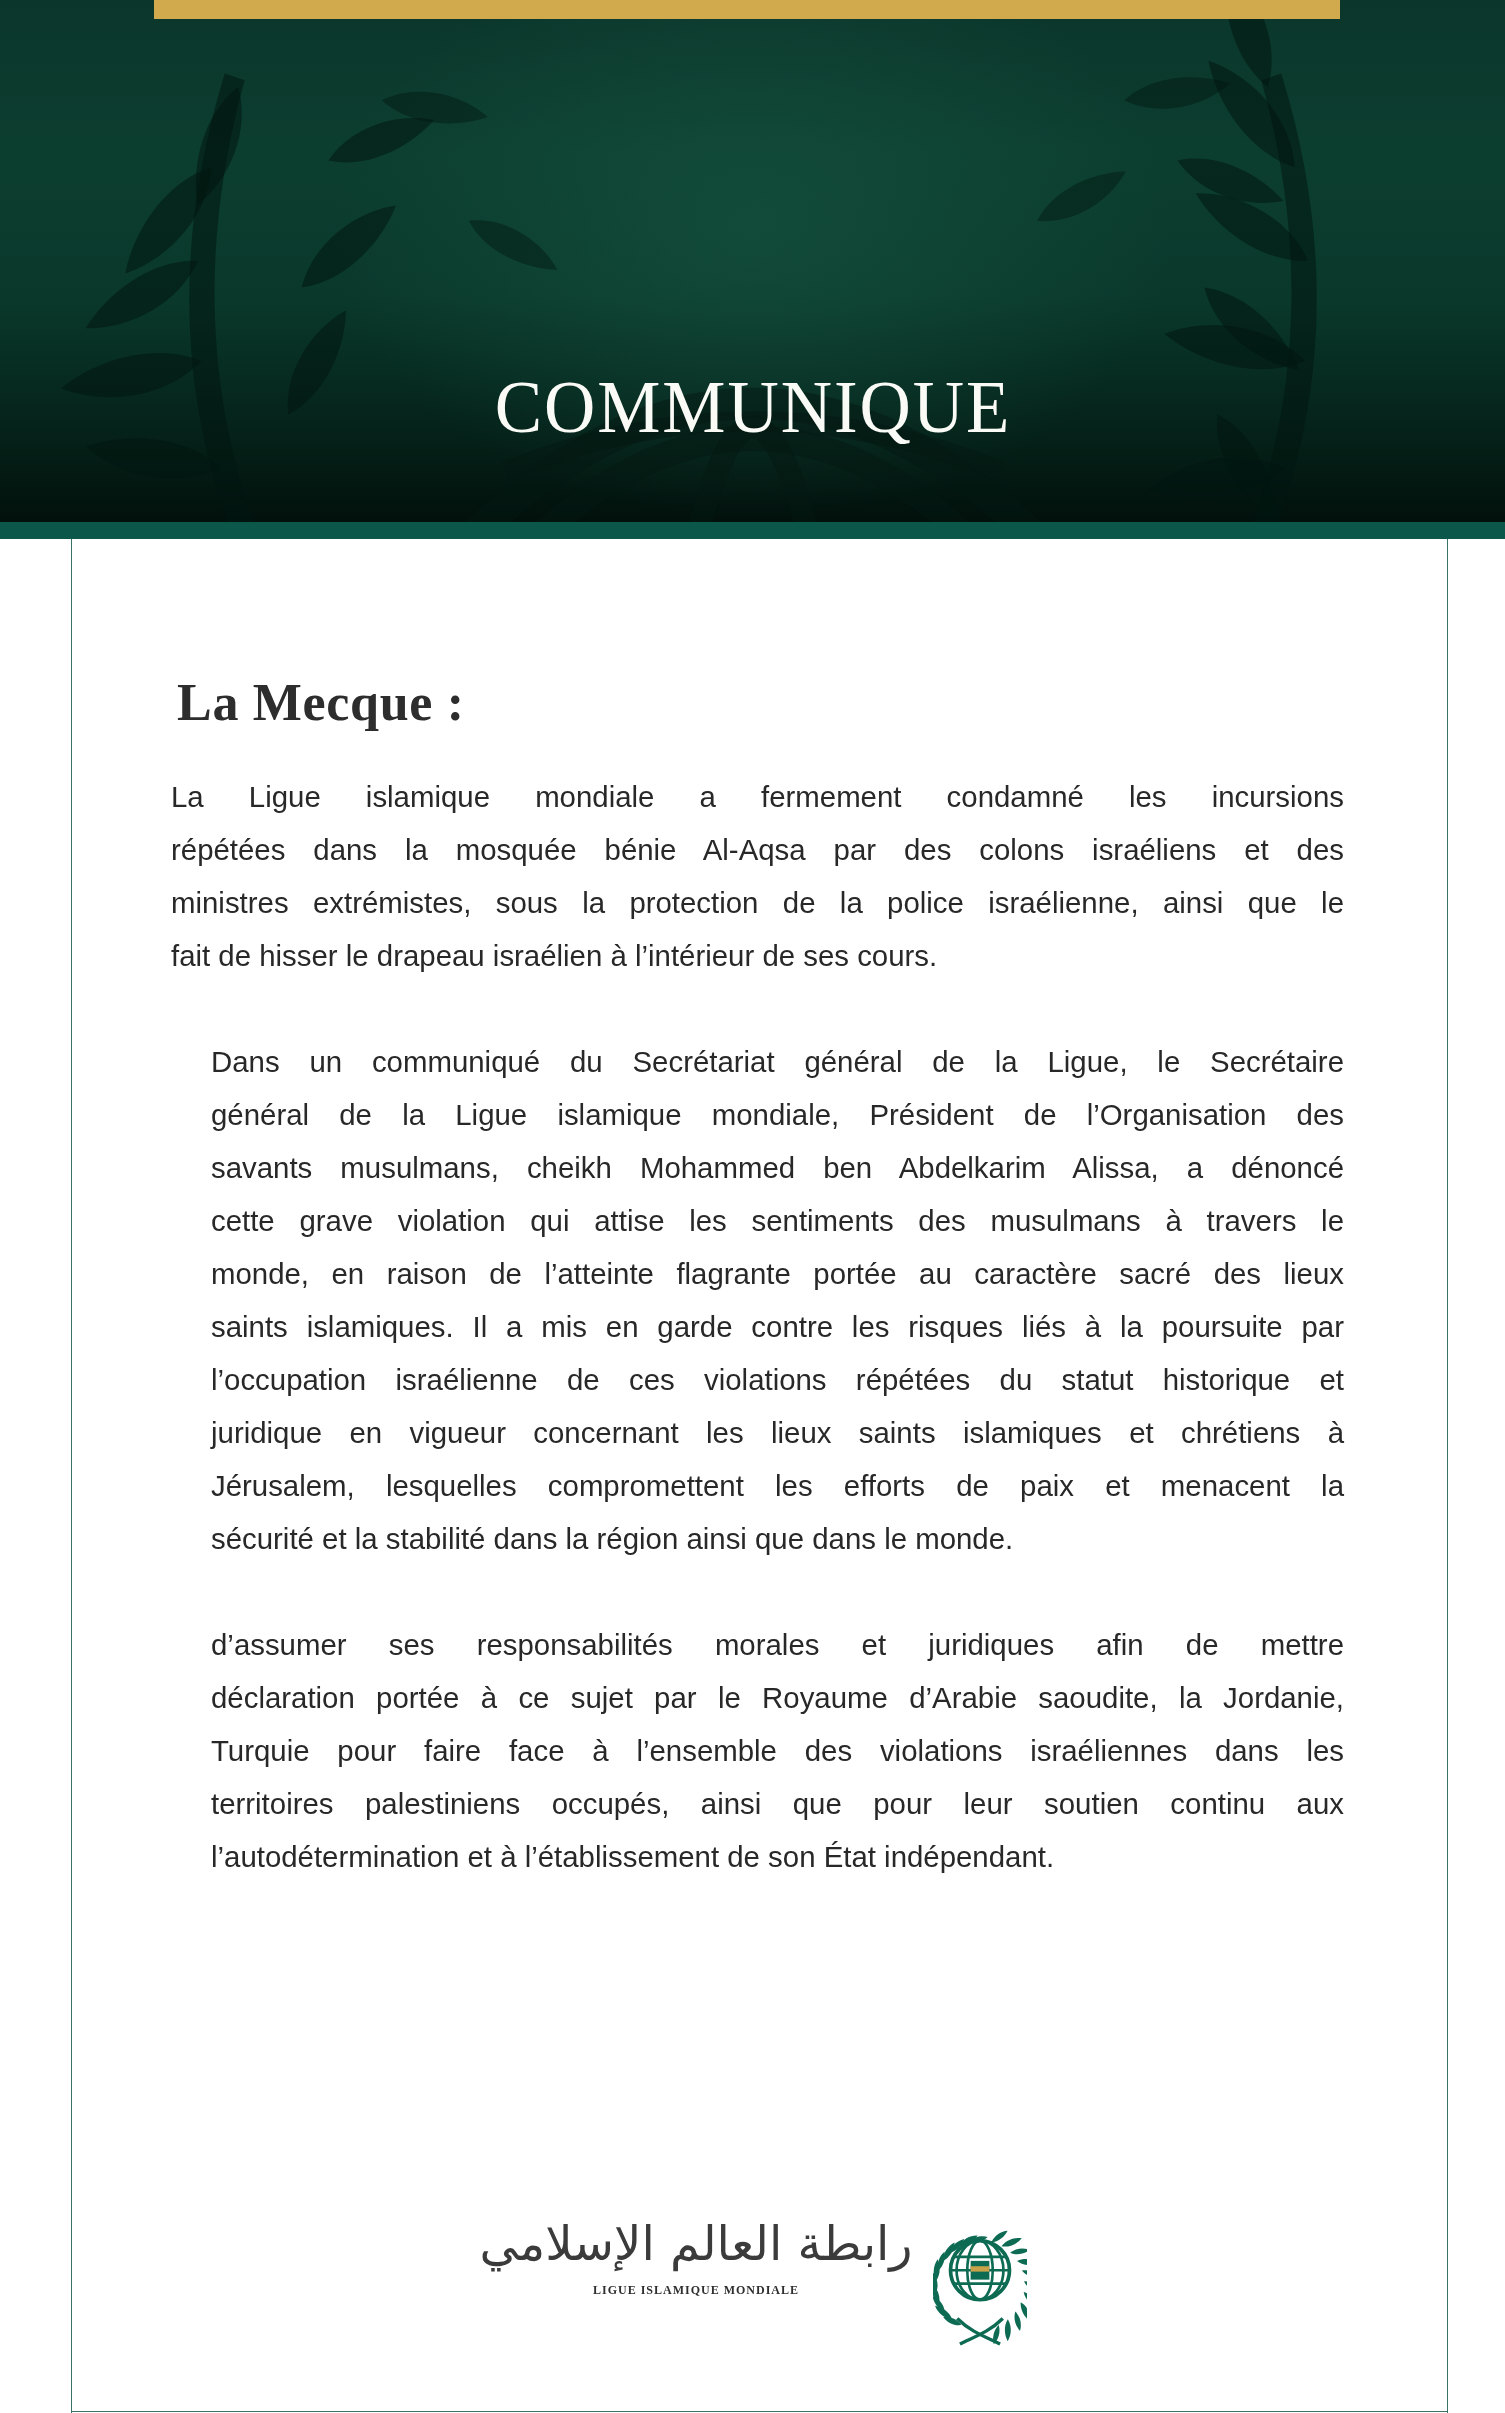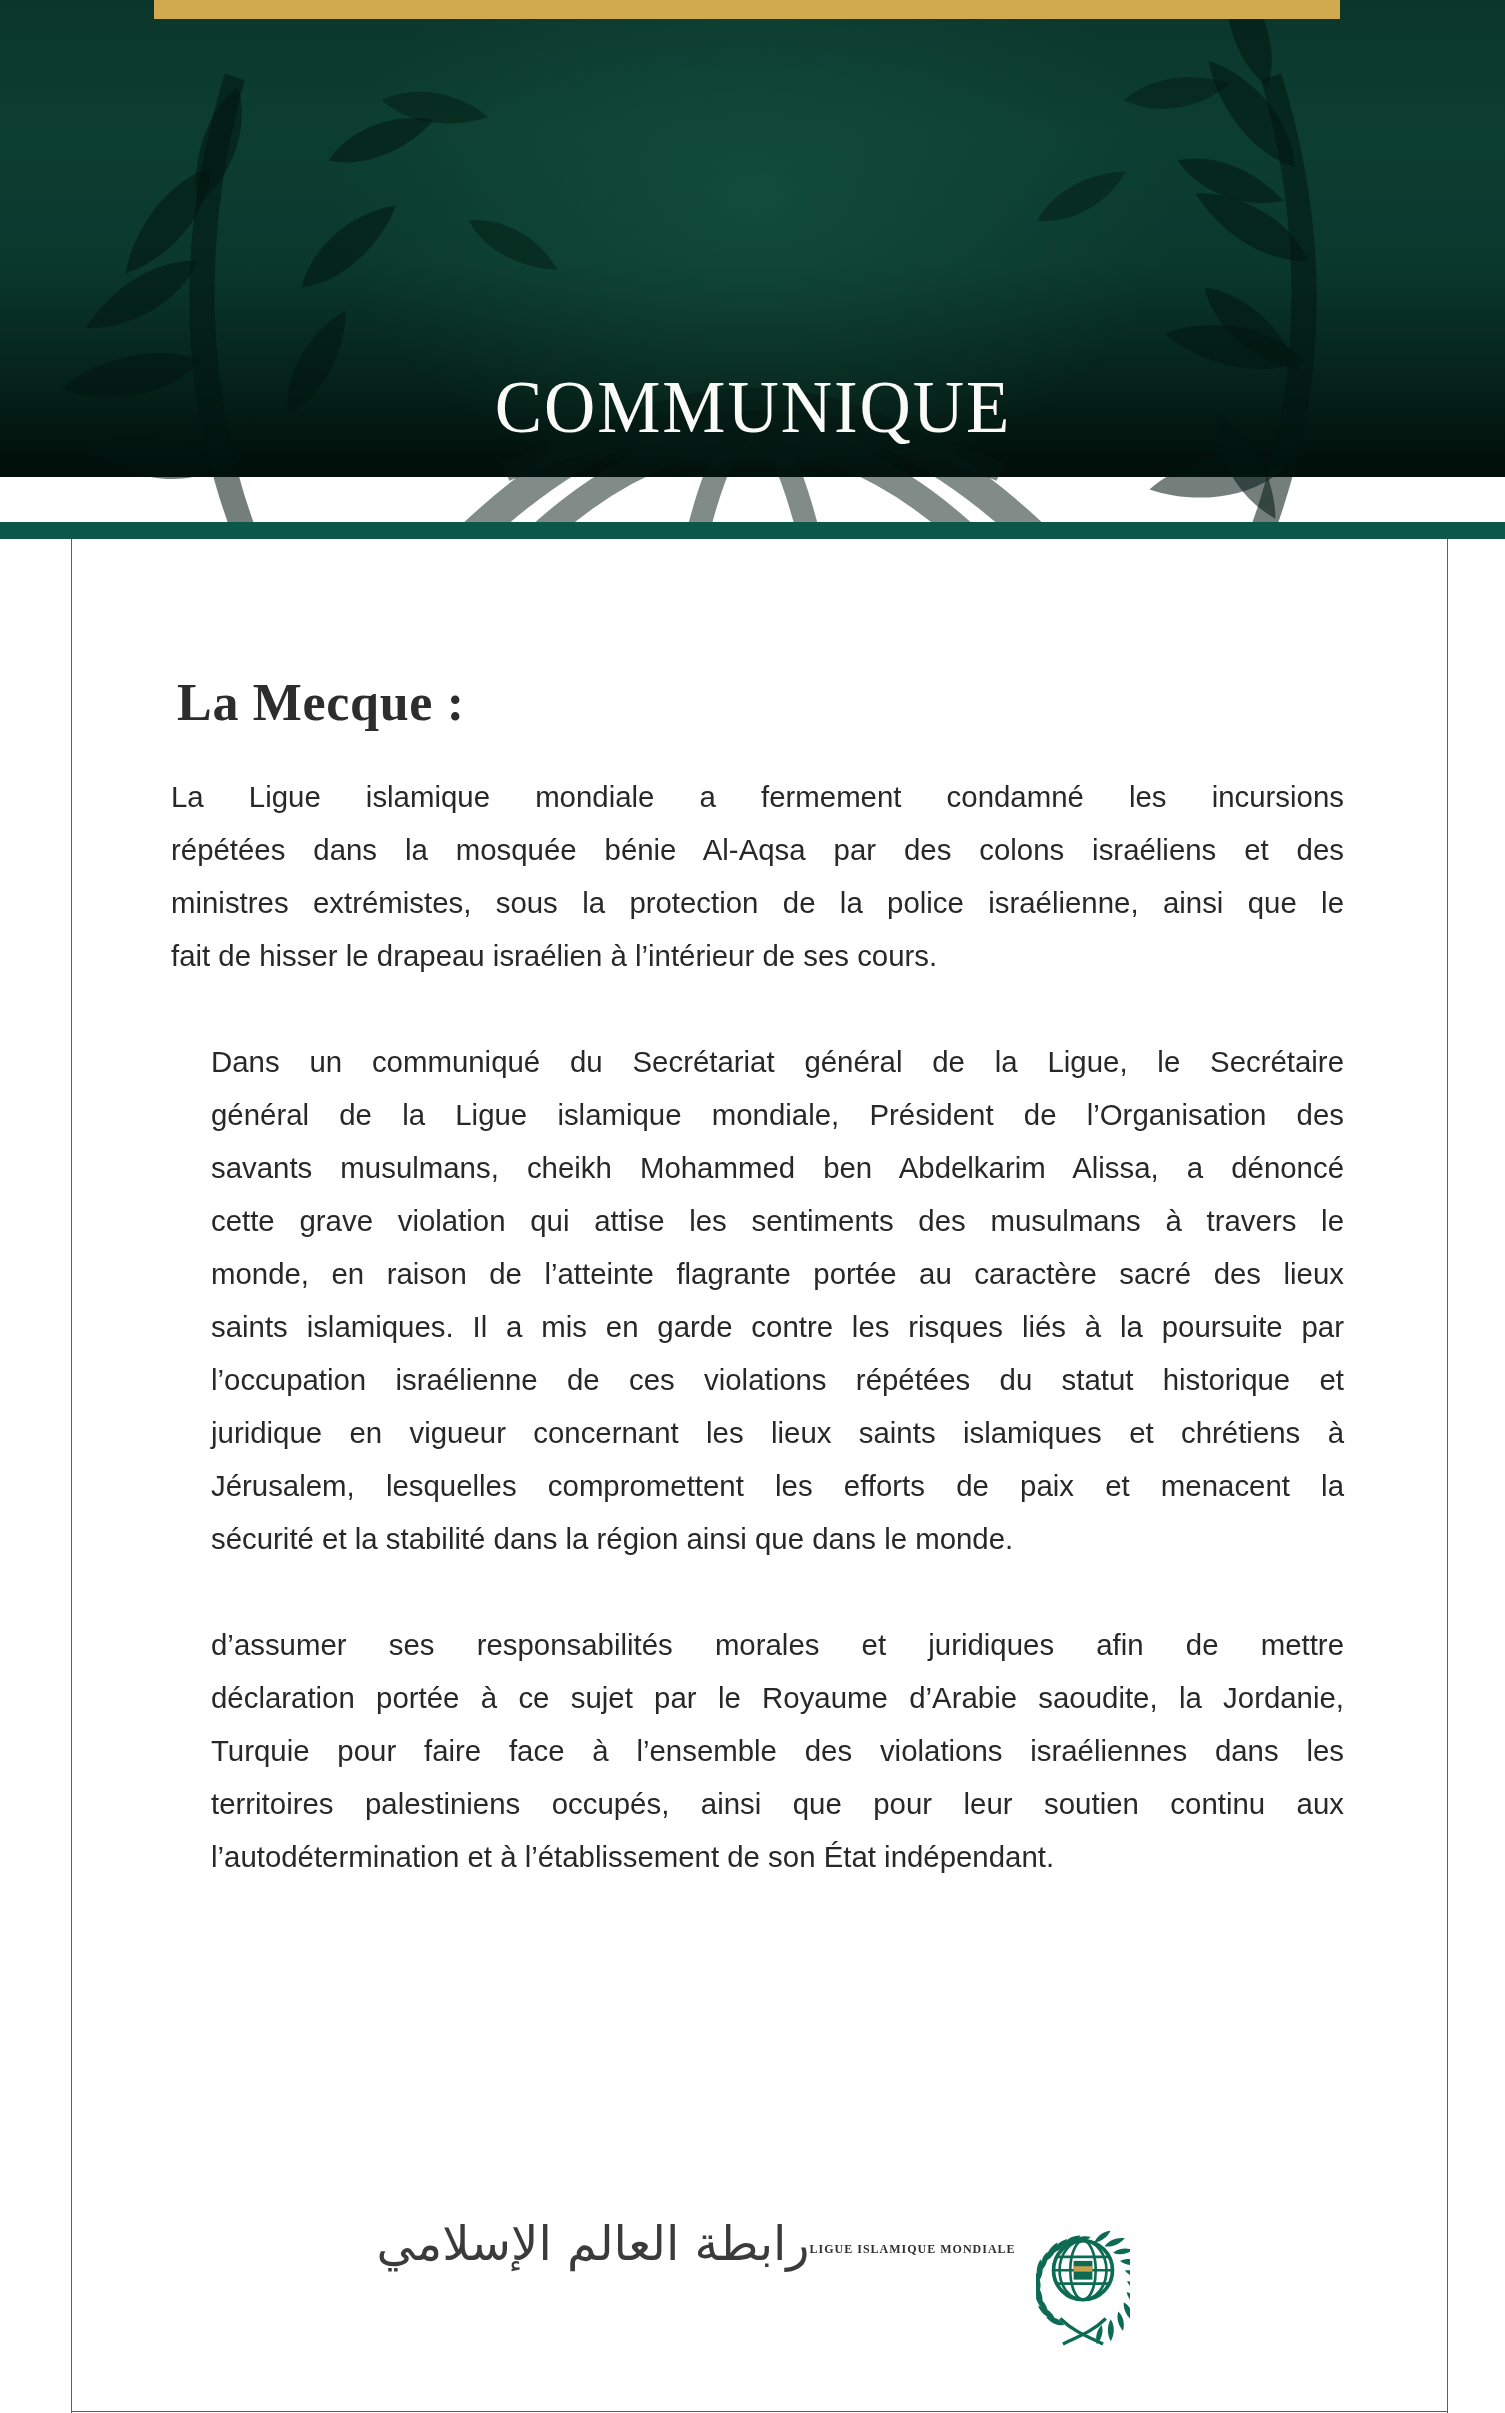--- a/index.html
+++ b/index.html
@@ -19,21 +19,21 @@
   html,body{background:#ffffff;}
   .page{
     position:relative;
     width:1506px;height:2413px;
     background:#ffffff;
     overflow:hidden;
     font-family:"Liberation Sans", sans-serif;
   }
   
   .header{
-    position:absolute;left:0;top:0;width:1506px;height:477px;
+    position:absolute;left:0;top:0;width:1506px;height:539px;
     background:
       radial-gradient(ellipse 602px 415px at 50% 42%, rgba(24,88,68,.55), rgba(24,88,68,0) 70%),
       linear-gradient(180deg,#0B362B 0%, #0C3E30 28%, var(--header-green-mid) 55%, var(--header-green-dark) 84%, #020F0B 98%);
   }
   .header-deco{position:absolute;left:0;top:0;width:1506px;height:539px;display:block;}
   .gold-bar{
     position:absolute;left:154px;top:0;width:1186px;height:19px;
     background:var(--gold);
   }
   .page-title{
@@ -75,21 +75,21 @@
     text-align:justify;
     text-align-last:justify;
     white-space:normal;
   }
   .pline.last{text-align-last:left;}
   
   .footer-logo{
     position:absolute;left:0;top:2215px;width:1506px;
     display:flex;justify-content:center;align-items:flex-start;gap:20px;
   }
-  .logo-text{display:flex;flex-direction:row;align-items:center;justify-content:space-between;}
+  .logo-text{display:flex;flex-direction:column;align-items:center;justify-content:space-between;}
   .logo-arabic{
     direction:rtl;
     font-family:"DejaVu Sans", sans-serif;
     font-size:48px;
     line-height:1.2;
     color:#3B3B3B;
   }
   .logo-caption{
     margin-top:10.7px;
     font-family:"Liberation Serif", serif;

